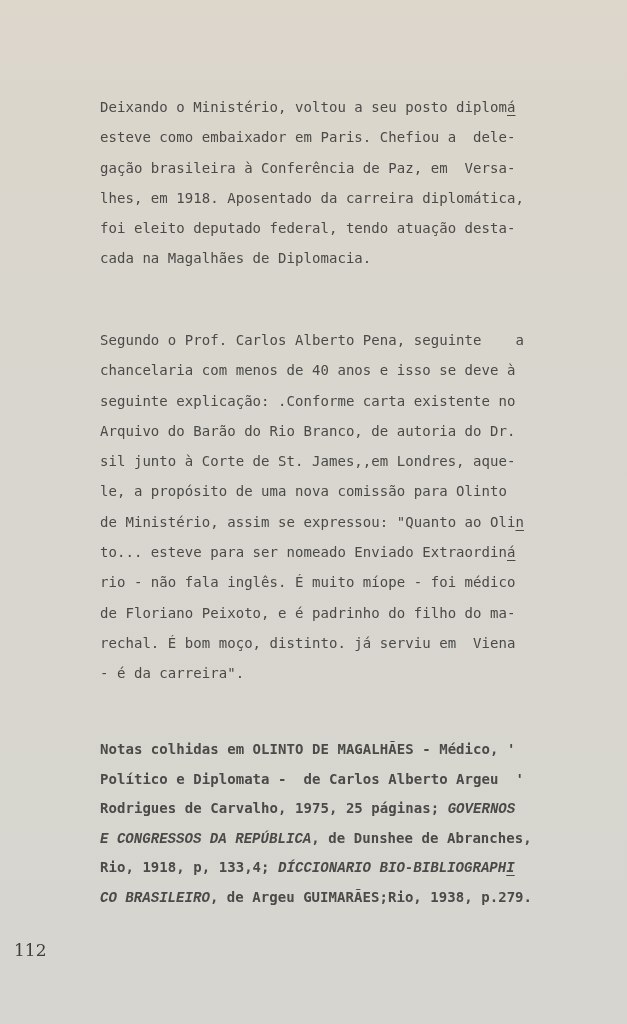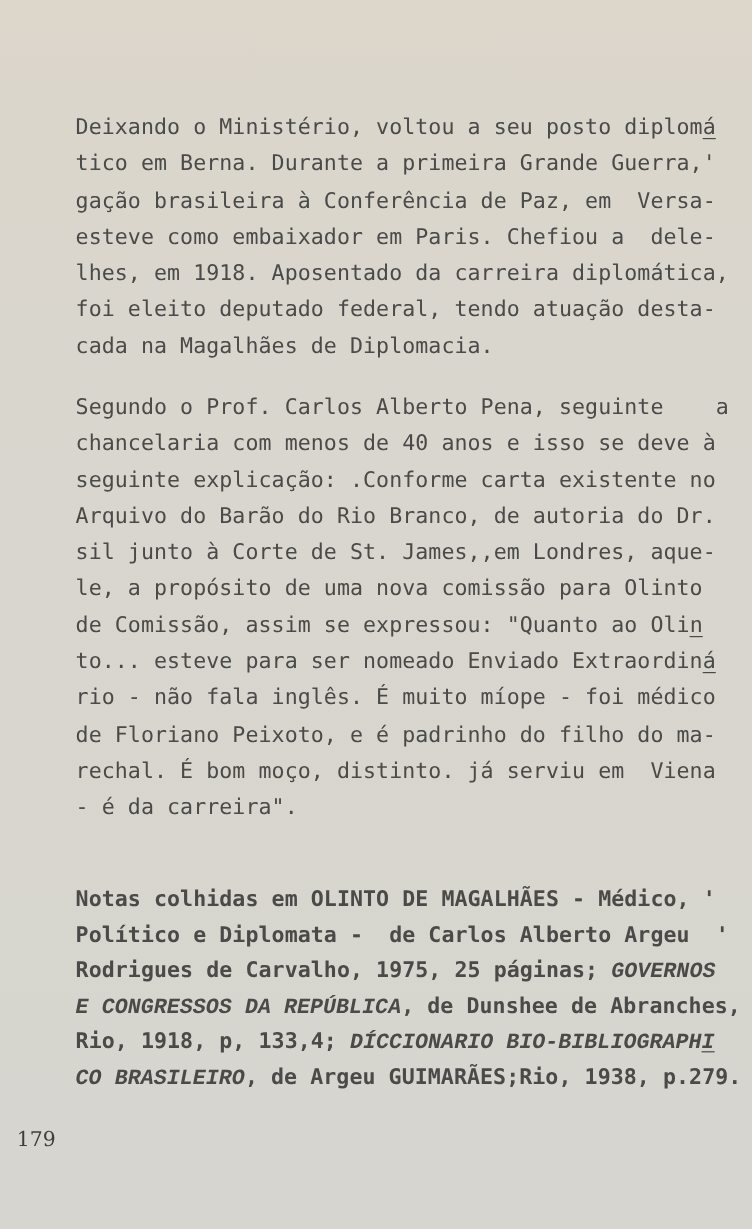--- a/index.html
+++ b/index.html
@@ -23,23 +23,24 @@
     height: 1024px;
   }
   .text-block {
     position: absolute;
     left: 63px;
     width: 520px;
   }
   .line {
     height: 30.3px;
     line-height: 30.3px;
-    font-size: 18px;
+    font-size: 14px;
     white-space: pre;
     letter-spacing: 0.05px;
+    margin-left: 37px;
   }
   .u {
     text-decoration: underline;
     text-underline-offset: 3px;
   }
   .it {
     font-style: italic;
     font-family: "Liberation Mono", "DejaVu Sans Mono", monospace;
     text-align: center;
   }
@@ -56,44 +57,43 @@
     color: #3e3e3c;
   }
 </style>
 </head>
 <body>
 
 <div class="page">
 
   <div class="text-block" id="para1">
       <div class="line"><span>Deixando o Ministério, voltou a seu posto diplom</span><span class="u">á</span></div>
-      <div class="line"><span>tico em Berna. Durante a primeira Grande Guerra,'</span></div>
+      <div class="line"><span>esteve como embaixador em Paris. Chefiou a  dele-</span></div>
       <div class="line"><span>gação brasileira à Conferência de Paz, em  Versa-</span></div>
-      <div class="line"><span>esteve como embaixador em Paris. Chefiou a  dele-</span></div>
       <div class="line"><span>lhes, em 1918. Aposentado da carreira diplomática,</span></div>
       <div class="line"><span>foi eleito deputado federal, tendo atuação desta-</span></div>
       <div class="line"><span>cada na Magalhães de Diplomacia.</span></div>
     </div>
   <div class="text-block" id="para2">
       <div class="line"><span>Segundo o Prof. Carlos Alberto Pena, seguinte    a</span></div>
       <div class="line"><span>chancelaria com menos de 40 anos e isso se deve à</span></div>
       <div class="line"><span>seguinte explicação: .Conforme carta existente no</span></div>
       <div class="line"><span>Arquivo do Barão do Rio Branco, de autoria do Dr.</span></div>
       <div class="line"><span>sil junto à Corte de St. James,,em Londres, aque-</span></div>
       <div class="line"><span>le, a propósito de uma nova comissão para Olinto</span></div>
-      <div class="line"><span>de Comissão, assim se expressou: "Quanto ao Oli</span><span class="u">n</span></div>
+      <div class="line"><span>de Ministério, assim se expressou: "Quanto ao Oli</span><span class="u">n</span></div>
       <div class="line"><span>to... esteve para ser nomeado Enviado Extraordin</span><span class="u">á</span></div>
       <div class="line"><span>rio - não fala inglês. É muito míope - foi médico</span></div>
       <div class="line"><span>de Floriano Peixoto, e é padrinho do filho do ma-</span></div>
       <div class="line"><span>rechal. É bom moço, distinto. já serviu em  Viena</span></div>
       <div class="line"><span>- é da carreira".</span></div>
     </div>
   <div class="text-block" id="para3">
       <div class="line l3"><span>Notas colhidas em OLINTO DE MAGALHÃES - Médico, '</span></div>
       <div class="line l3"><span>Político e Diplomata -  de Carlos Alberto Argeu  '</span></div>
       <div class="line l3"><span>Rodrigues de Carvalho, 1975, 25 páginas; </span><span class="it">GOVERNOS</span></div>
       <div class="line l3"><span class="it">E CONGRESSOS DA REPÚBLICA</span><span>, de Dunshee de Abranches,</span></div>
       <div class="line l3"><span>Rio, 1918, p, 133,4; </span><span class="it">DÍCCIONARIO BIO-BIBLIOGRAPH</span><span class="it u">I</span></div>
       <div class="line l3"><span class="it">CO BRASILEIRO</span><span>, de Argeu GUIMARÃES;Rio, 1938, p.279.</span></div>
     </div>
 
-  <div class="page-number">179</div>
+  <div class="page-number">112</div>
 </div>
 
 </body></html>

